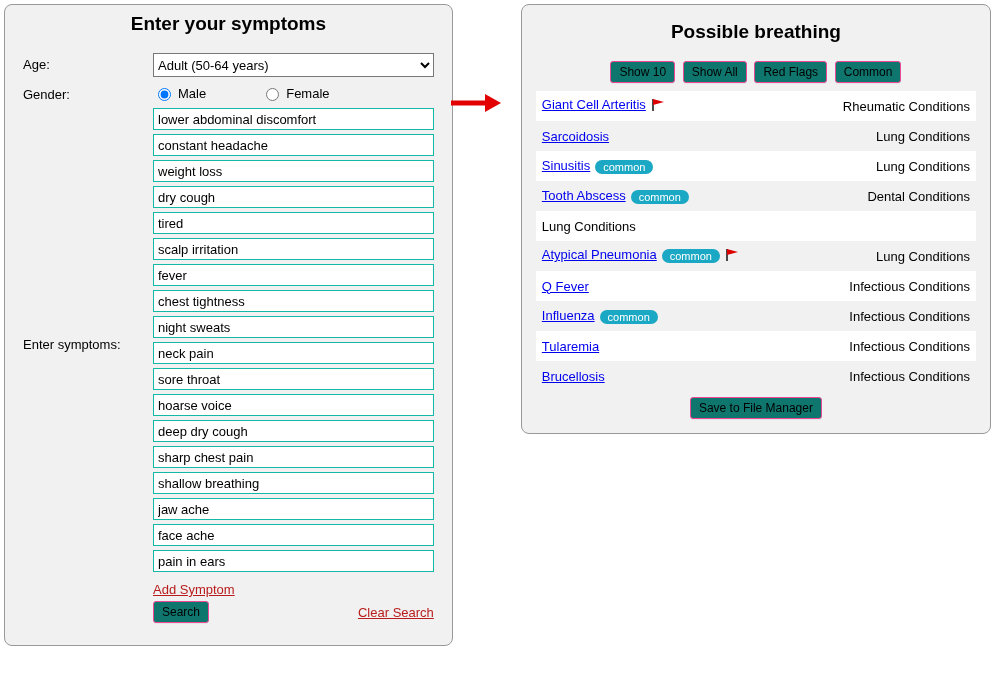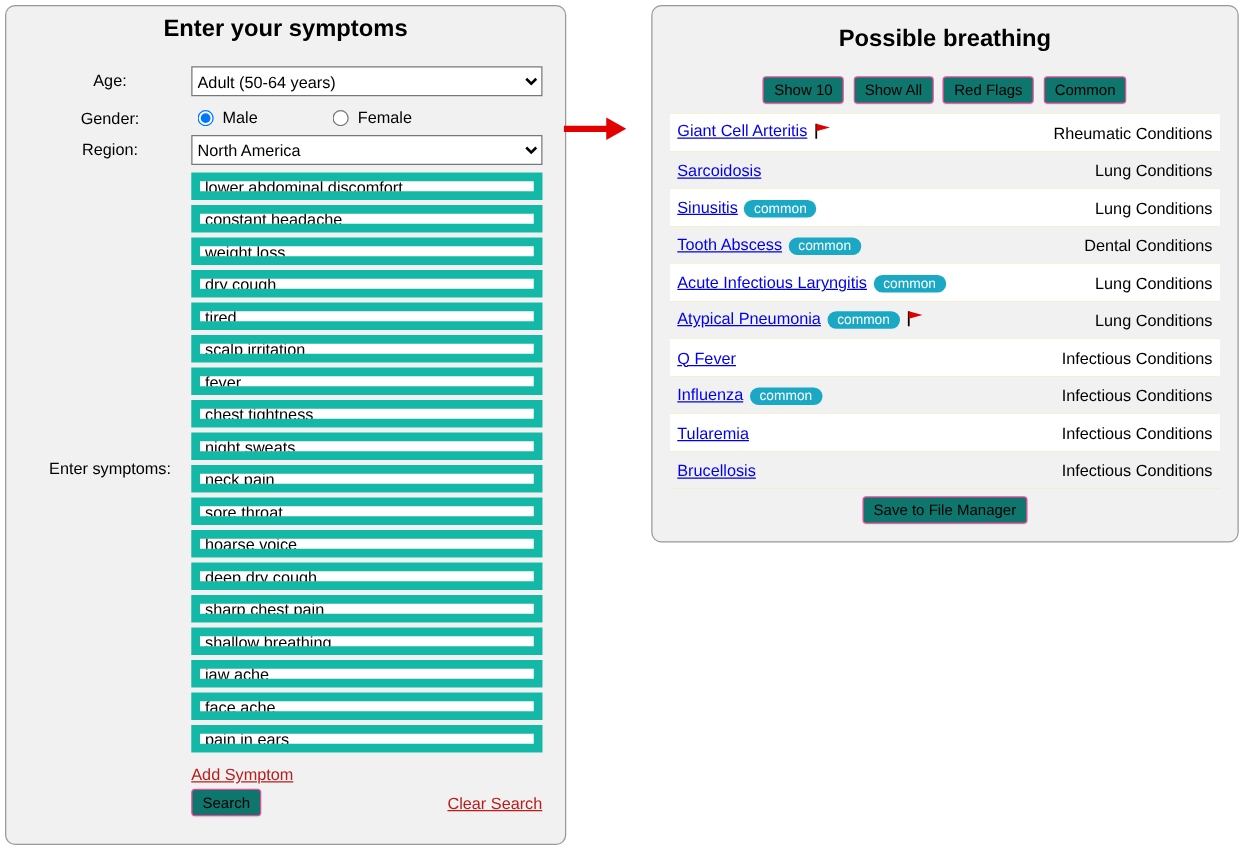--- a/index.html
+++ b/index.html
@@ -36,21 +36,20 @@
   }
   .form-row {
     display: flex;
     align-items: flex-start;
     margin-bottom: 6px;
   }
   .form-label {
     width: 130px;
     flex-shrink: 0;
     padding-top: 4px;
-    text-align: center;
   }
   .form-field {
     flex: 1;
   }
   select {
     width: 100%;
     height: 24px;
     font-size: 13px;
     background: #fff;
     border: 1px solid #777;
@@ -62,21 +61,21 @@
   }
   .radio-item {
     display: flex;
     align-items: center;
     gap: 4px;
   }
   .symptom-input {
     width: 100%;
     height: 22px;
     box-sizing: border-box;
-    border: 7px solid #14b8a6;
+    border: 1px solid #14b8a6;
     padding: 2px 4px;
     font-size: 13px;
     margin-bottom: 4px;
     background: #fff;
   }
   .link {
     color: #b91c1c;
     text-decoration: underline;
     cursor: pointer;
   }
@@ -96,21 +95,21 @@
     margin-top: 4px;
   }
   .filter-row {
     text-align: center;
     margin-bottom: 8px;
   }
   .filter-row .btn {
     margin: 0 2px;
   }
   .diag-list {
-    background: #fde047;
+    background: #7f1d1d;
   }
   .diag-row {
     display: flex;
     justify-content: space-between;
     align-items: center;
     padding: 4px 6px;
     min-height: 22px;
   }
   .diag-row:nth-child(odd) {
     background: #fff;
@@ -180,28 +179,20 @@
             <span>Male</span>
           </label>
           <label class="radio-item">
             <input type="radio" name="gender" style="">
             <span>Female</span>
           </label>
         </div>
       </div>
     </div>
 
-    <div class="form-row">
-      <div class="form-label">Region:</div>
-      <div class="form-field">
-        <select>
-          <option>North America</option>
-        </select>
-      </div>
-    </div>
 
     <div class="form-row" style="align-items:center;">
       <div class="form-label" style="align-self:center;">Enter symptoms:</div>
       <div class="form-field" id="symptom-list"><input type="text" class="symptom-input" value="lower abdominal discomfort" style=""><input type="text" class="symptom-input" value="constant headache" style=""><input type="text" class="symptom-input" value="weight loss" style=""><input type="text" class="symptom-input" value="dry cough" style=""><input type="text" class="symptom-input" value="tired" style=""><input type="text" class="symptom-input" value="scalp irritation" style=""><input type="text" class="symptom-input" value="fever" style=""><input type="text" class="symptom-input" value="chest tightness" style=""><input type="text" class="symptom-input" value="night sweats" style=""><input type="text" class="symptom-input" value="neck pain" style=""><input type="text" class="symptom-input" value="sore throat" style=""><input type="text" class="symptom-input" value="hoarse voice" style=""><input type="text" class="symptom-input" value="deep dry cough" style=""><input type="text" class="symptom-input" value="sharp chest pain" style=""><input type="text" class="symptom-input" value="shallow breathing" style=""><input type="text" class="symptom-input" value="jaw ache" style=""><input type="text" class="symptom-input" value="face ache" style=""><input type="text" class="symptom-input" value="pain in ears" style=""></div>
     </div>
 
     <div class="form-row">
       <div class="form-label"></div>
       <div class="form-field">
         <a class="link">Add Symptom</a>
@@ -244,21 +235,20 @@
         </div>
         <div class="diag-row">
           <span><a class="diag-name">Sinusitis</a><span class="badge">common</span></span>
           <span class="diag-cat">Lung Conditions</span>
         </div>
         <div class="diag-row">
           <span><a class="diag-name">Tooth Abscess</a><span class="badge">common</span></span>
           <span class="diag-cat">Dental Conditions</span>
         </div>
         <div class="diag-row">
-          <span><a class="diag-name">Acute Infectious Laryngitis</a><span class="badge">common</span></span>
           <span class="diag-cat">Lung Conditions</span>
         </div>
         <div class="diag-row">
           <span><a class="diag-name">Atypical Pneumonia</a><span class="badge">common</span><span class="flag"><svg width="16" height="14">
                 <line x1="3" y1="1" x2="3" y2="13" stroke="#000" stroke-width="1.4"></line>
                 <polygon points="3,1 14,4 3,7" fill="#d00"></polygon>
               </svg></span></span>
           <span class="diag-cat">Lung Conditions</span>
         </div>
         <div class="diag-row">

